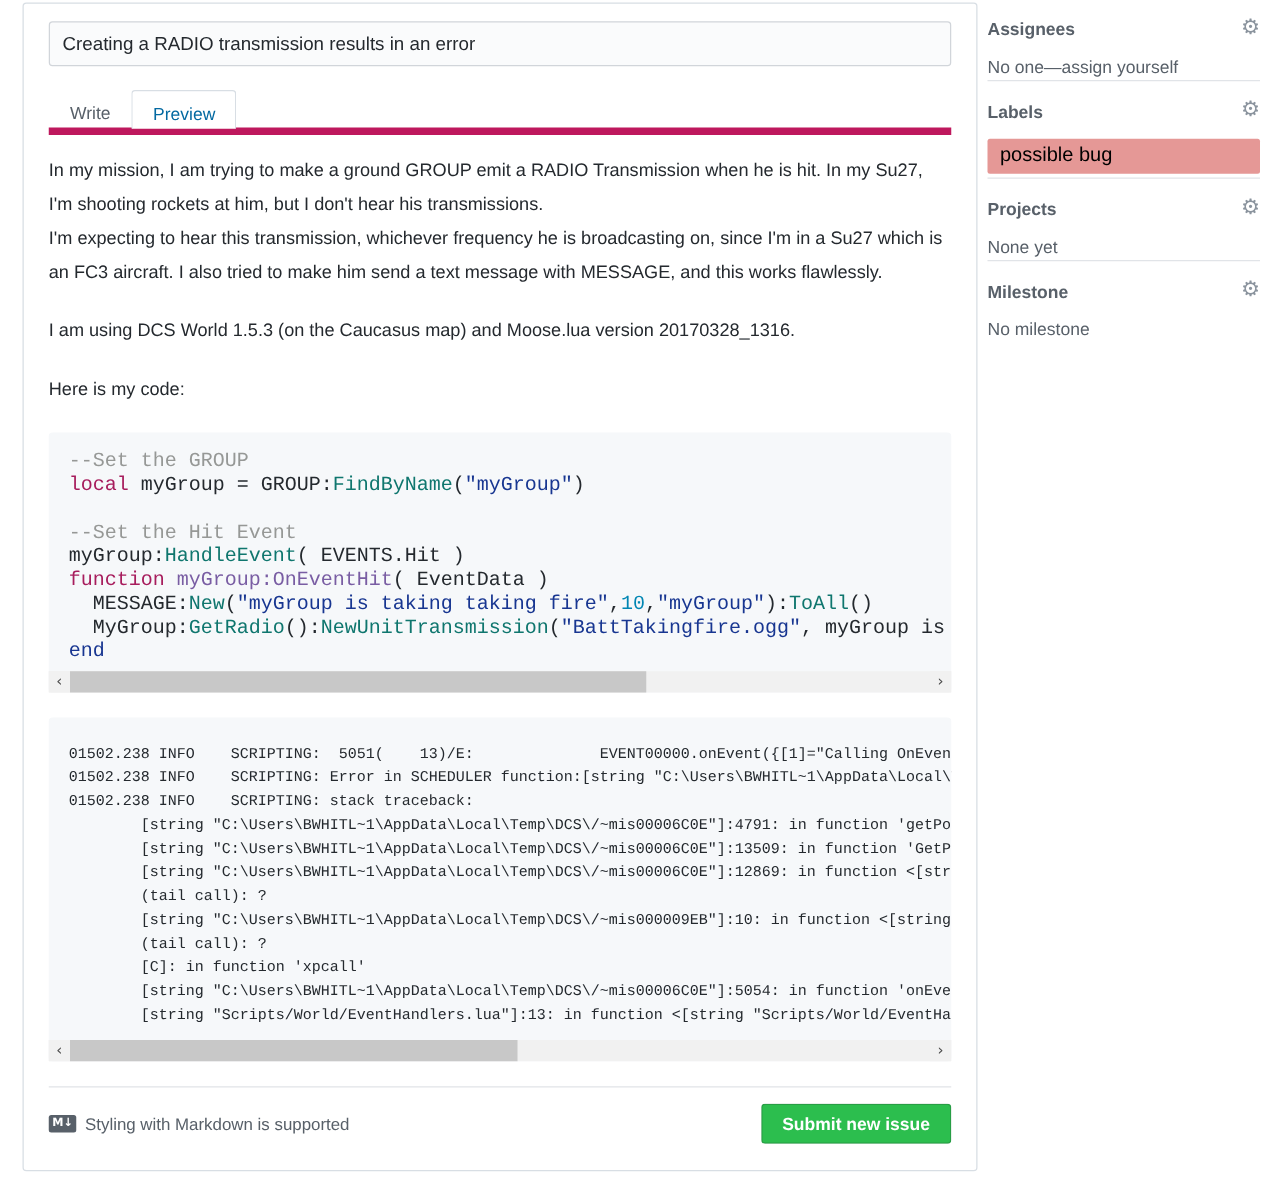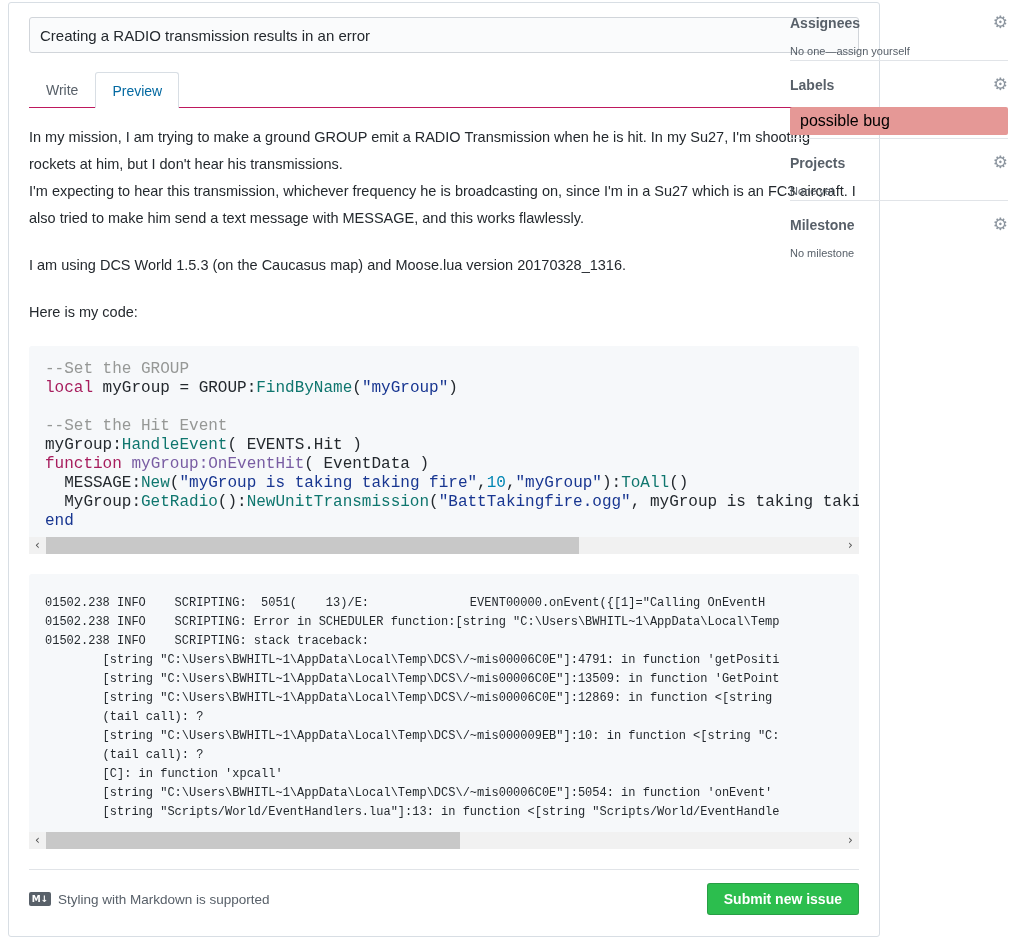--- a/index.html
+++ b/index.html
@@ -1,24 +1,24 @@
 <!DOCTYPE html>
 <html><head>
 <meta charset="utf-8">
 <style>
   * { margin:0; padding:0; box-sizing:border-box; }
   html,body { width:1025px; height:944px; background:#fff; font-family:"Liberation Sans", sans-serif; color:#24292e; overflow:hidden; }
   .page { position:relative; width:1025px; height:944px; }
 
   
-  .issue-box { position:absolute; left:8px; top:2px; width:872px; height:935px; background:#fff; border:1px solid #d8dee4; border-radius:3px; padding:14px 20px 0 20px; }
+  .issue-box { position:absolute; left:18px; top:2px; width:764px; height:935px; background:#fff; border:1px solid #d8dee4; border-radius:3px; padding:14px 20px 0 20px; }
 
   .title-input { display:block; width:100%; height:36px; background:#fafbfc; border:1px solid #d1d5da; border-radius:3px; padding:4px 10px; font-size:15px; color:#24292e; font-family:"Liberation Sans", sans-serif; outline:none; }
 
-  .tabbar { margin-top:18px; border-bottom:1px solid #be185d; display:flex; height:37px; }
+  .tabbar { margin-top:18px; border-bottom:6px solid #be185d; display:flex; height:37px; }
   .tab { padding:8px 16px; font-size:14px; color:#586069; cursor:pointer; border:1px solid transparent; border-bottom:none; border-radius:3px 3px 0 0; line-height:20px; }
   .tab.active { color:#0369a1; background:#fff; border-color:#d8dee4; position:relative; top:1px; }
 
   
   .preview-body { padding-top:16px; font-size:14.5px; line-height:27px; color:#24292e; }
   .preview-body p { margin-bottom:20px; }
   .pre-wrap { position:relative; background:#f6f8fa; border-radius:3px; margin-bottom:20px; }
   .codeblock { padding:14px 16px 6px 16px; font-family:"Liberation Mono", monospace; font-size:16px; line-height:19px; white-space:pre; overflow:hidden; color:#24292e; }
   .code-line { height:19px; white-space:pre; }
   .tok-cm  { color:#969896; }
@@ -43,21 +43,21 @@
   .md-hint { display:flex; align-items:center; gap:7px; font-size:13.5px; color:#586069; }
   .md-icon { display:inline-flex; align-items:center; justify-content:center; width:22px; height:14px; background:#586069; color:#fff; border-radius:2px; font-size:9px; font-weight:bold; letter-spacing:0; font-family:"DejaVu Sans", sans-serif; }
   .submit-btn { background:#2cbe4e; border:1px solid rgba(27,31,35,0.2); border-radius:3px; color:#fff; font-weight:bold; font-size:14px; padding:7px 16px; cursor:pointer; font-family:"Liberation Sans", sans-serif; }
 
   
   .sidebar { position:absolute; left:790px; top:14px; width:218px; }
   .side-section { padding-bottom:3px; margin-bottom:15px; border-bottom:1px solid #e1e4e8; }
   .side-section:last-child { border-bottom:none; }
   .side-head { display:flex; align-items:center; justify-content:space-between; font-size:14px; font-weight:600; color:#586069; margin-bottom:14px; }
   .gear { font-size:17px; color:#8b949e; font-weight:normal; cursor:pointer; line-height:1; font-family:"DejaVu Sans", sans-serif; }
-  .side-body { font-size:11px; color:#586069; }
+  .side-body { font-size:14px; color:#586069; }
   .label-chip { display:block; width:100%; background:#e59896; color:#000000; font-size:16px; padding:5px 10px; border-radius:2px; cursor:pointer; }
 </style>
 </head>
 <body>
 
 <div class="page">
 
   <div class="issue-box">
 
     <input class="title-input" type="text" value="Creating a RADIO transmission results in an error" style="">

